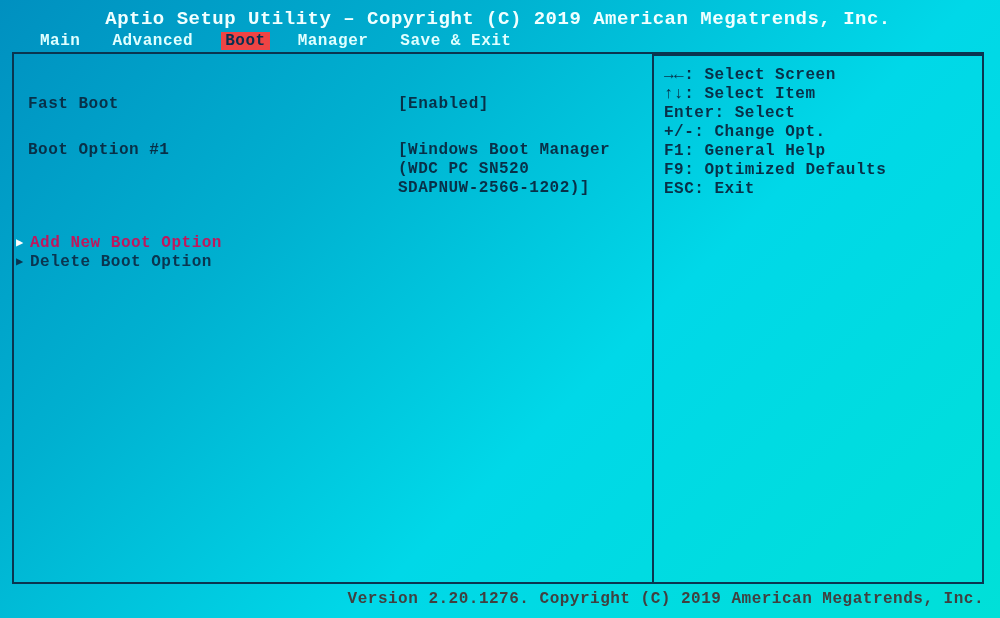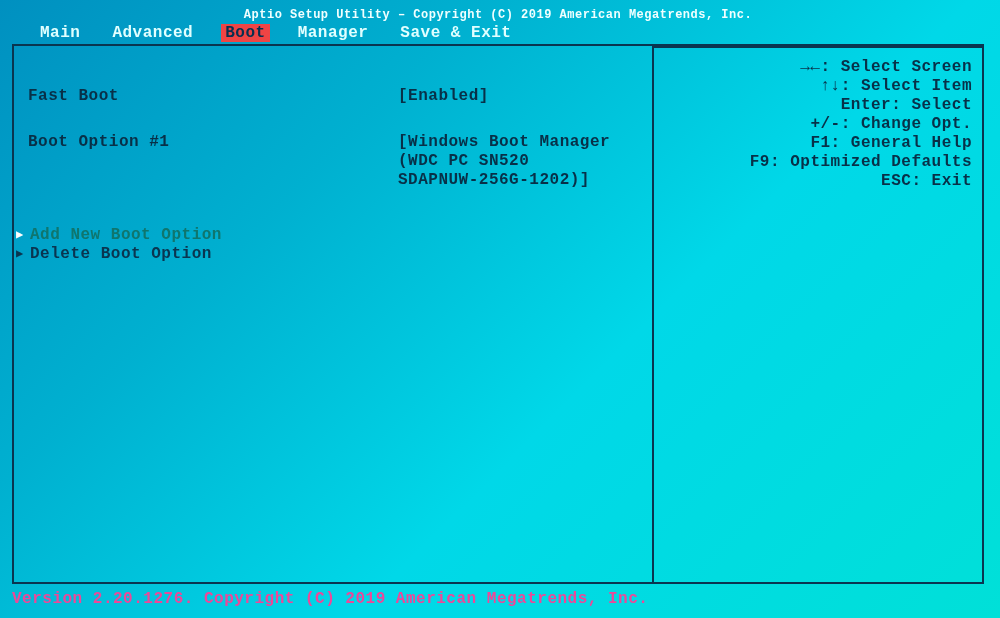--- a/index.html
+++ b/index.html
@@ -12,49 +12,49 @@
     color: #083048;
     letter-spacing: 0.5px;
   }
   .screen {
     width: 1000px;
     height: 618px;
     padding: 6px 16px 8px 12px;
     display: flex;
     flex-direction: column;
   }
-  .title-line { text-align: center; color: #f0ffff; padding: 2px 0 2px 0; font-size: 12px; }
+  .title-line { text-align: center; color: #f0ffff; padding: 2px 0 2px 0; font-size: 19px; }
   .menu-bar { display: flex; gap: 24px; padding: 0 0 2px 24px; color: #e0ffff; }
   .menu-item { padding: 0 4px; cursor: pointer; }
   .menu-item.active { background: #ef4444; color: #083050; }
   .frame {
     flex: 1;
     border: 2px solid #0a3550;
     display: flex;
     position: relative;
     min-height: 0;
   }
   .left-pane { flex: 1; padding: 14px 10px 10px 14px; position: relative; }
   .right-pane {
     width: 330px;
     border-left: 2px solid #0a3550;
     display: flex;
     flex-direction: column;
   }
   .help-top { padding: 14px 10px 10px 10px; flex: 0 0 auto; min-height: 250px; }
-  .help-bottom { border-top: 2px solid #0a3550; padding: 10px 10px 10px 10px; text-align: right; }
+  .help-bottom { border-top: 2px solid #0a3550; padding: 10px 10px 10px 10px; }
   .help-line { line-height: 19px; white-space: nowrap; }
-  .footer-line { text-align: left; color: #ec4899; padding: 6px 0 2px 0; }
+  .footer-line { text-align: right; color: #404040; padding: 6px 0 2px 0; }
   .row { display: flex; line-height: 19px; margin-top: 27px; }
   .col-label { width: 370px; }
   .col-value { flex: 1; }
   .section-header { color: #082838; font-weight: bold; line-height: 19px; margin-top: 26px; }
   .submenu { display: flex; align-items: center; line-height: 19px; margin-left: -12px; }
   .tri { width: 14px; text-align: left; color: #0a3550; font-size: 12px; }
-  .selected .sel-text { color: #0f766e; }
+  .selected .sel-text { color: #be185d; }
   .selected .tri { color: #ffffff; }
   .normal .sub-text { color: #0a3550; }
   .gap-top { margin-top: 36px; }
 </style>
 </head>
 <body>
 
 <div class="screen">
   <div class="title-line">Aptio Setup Utility – Copyright (C) 2019 American Megatrends, Inc.</div>
 

